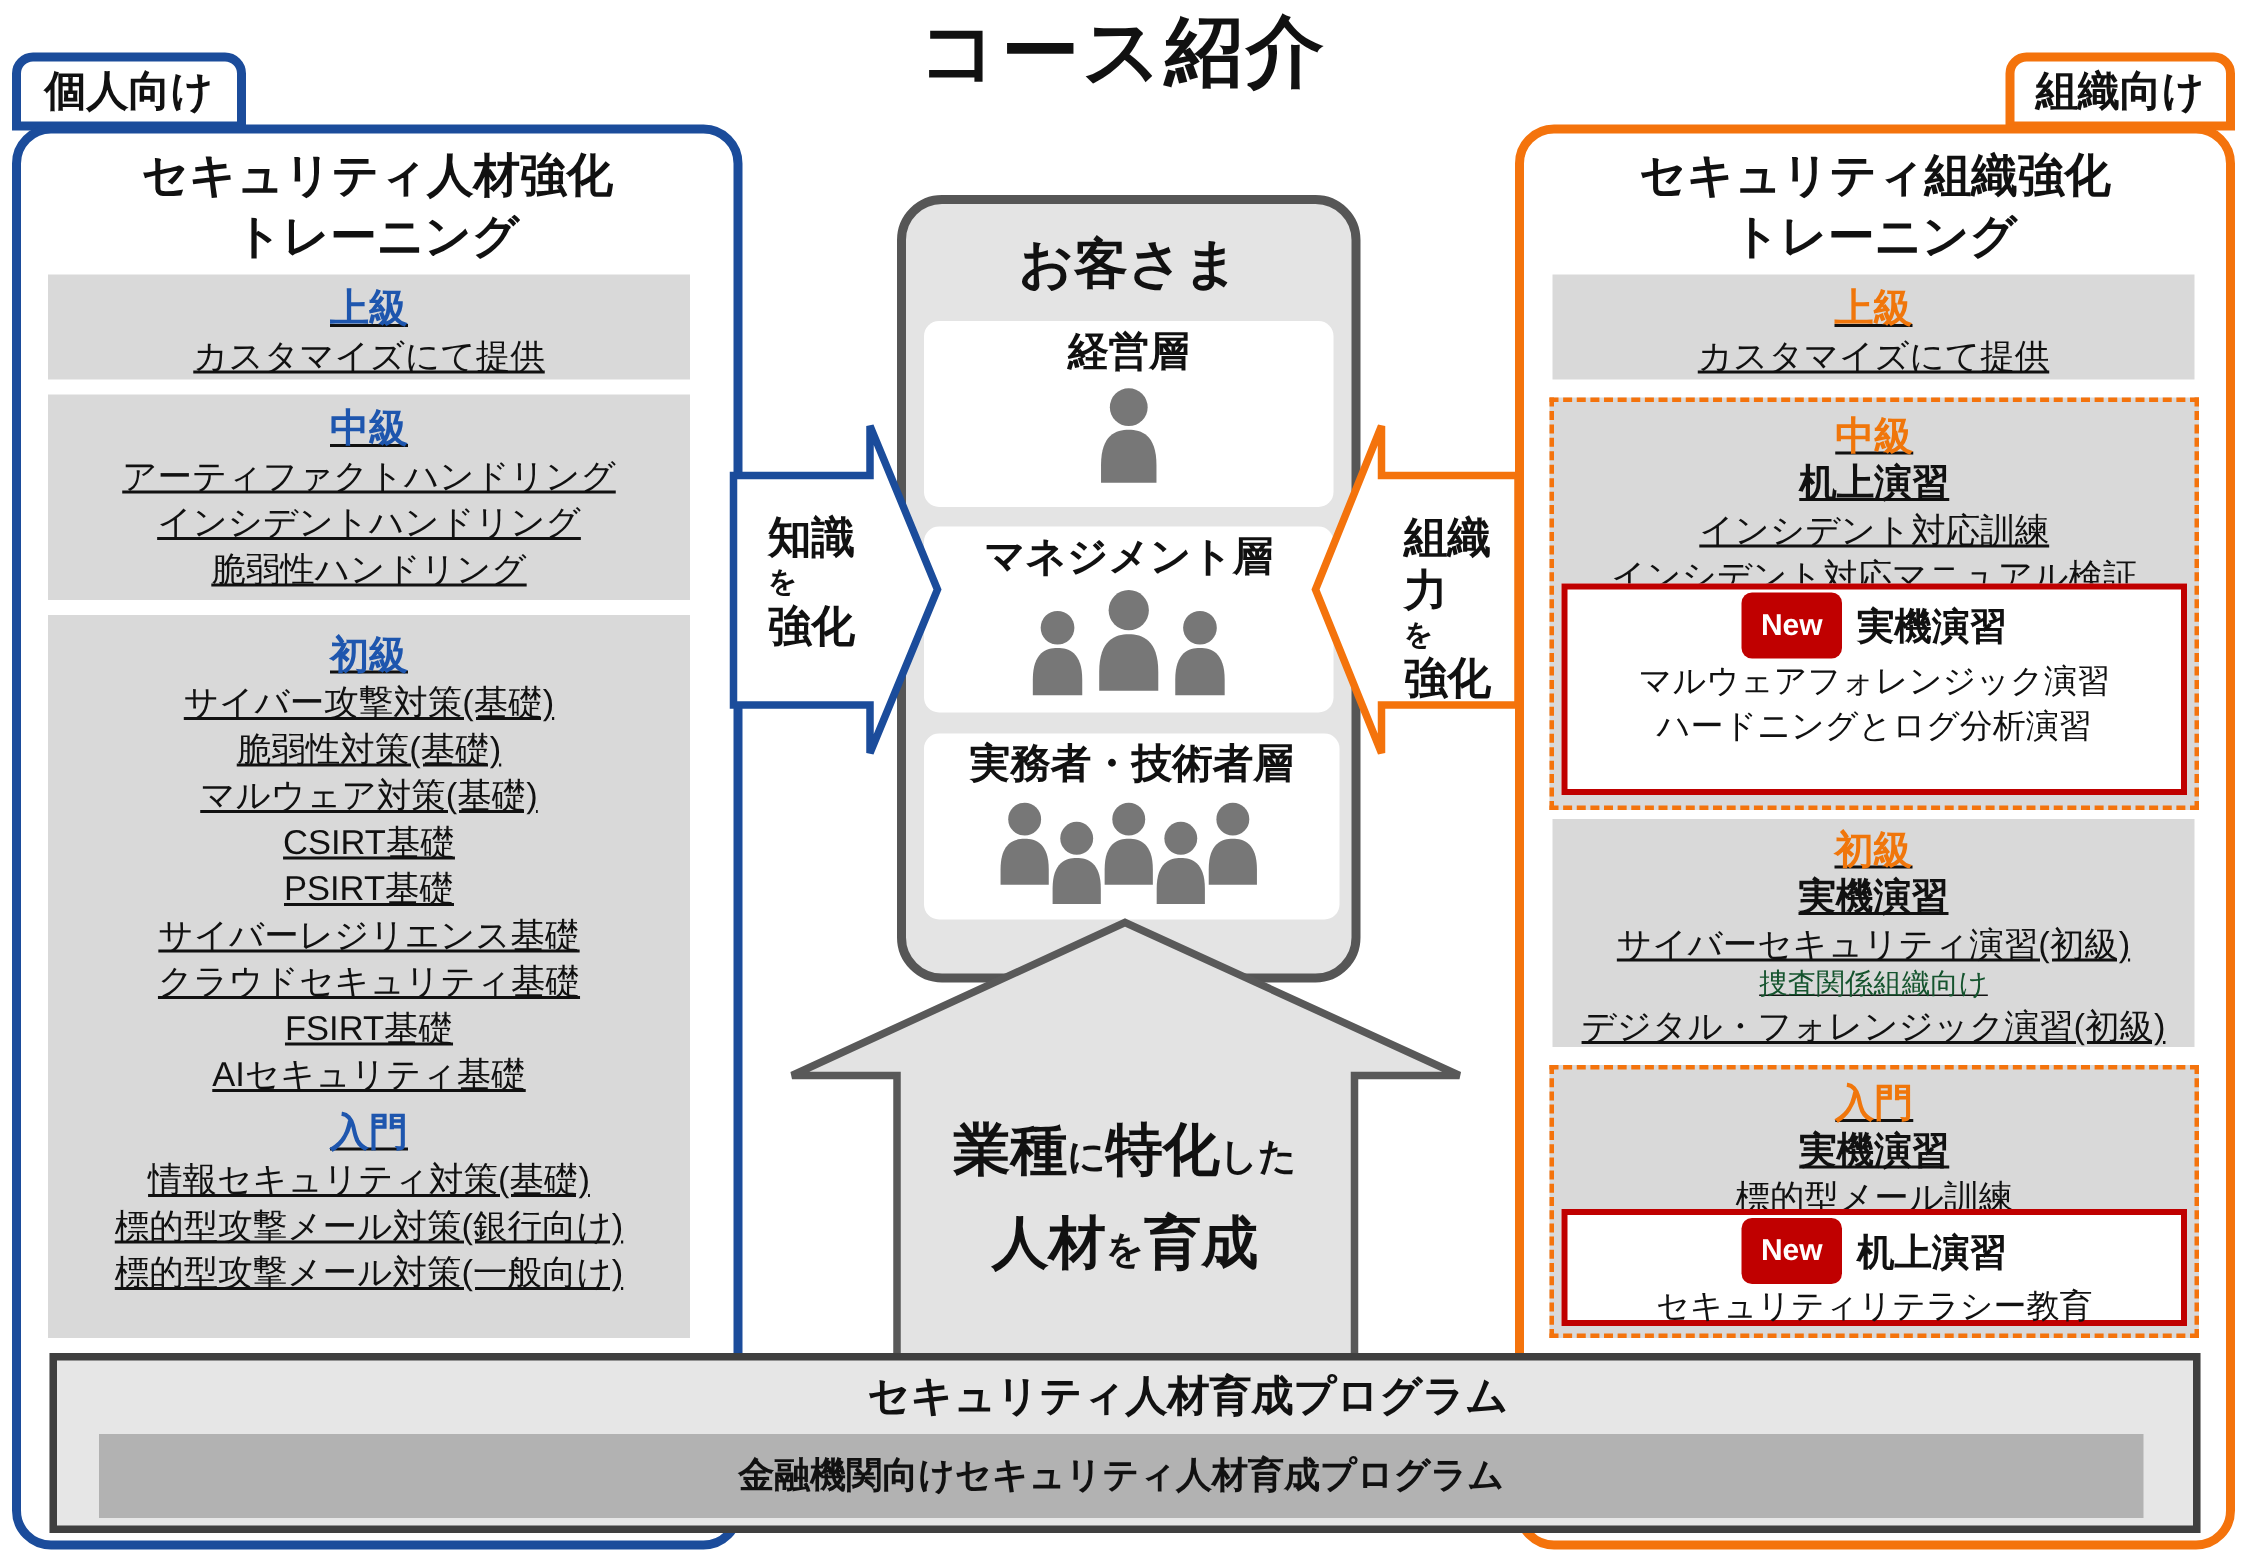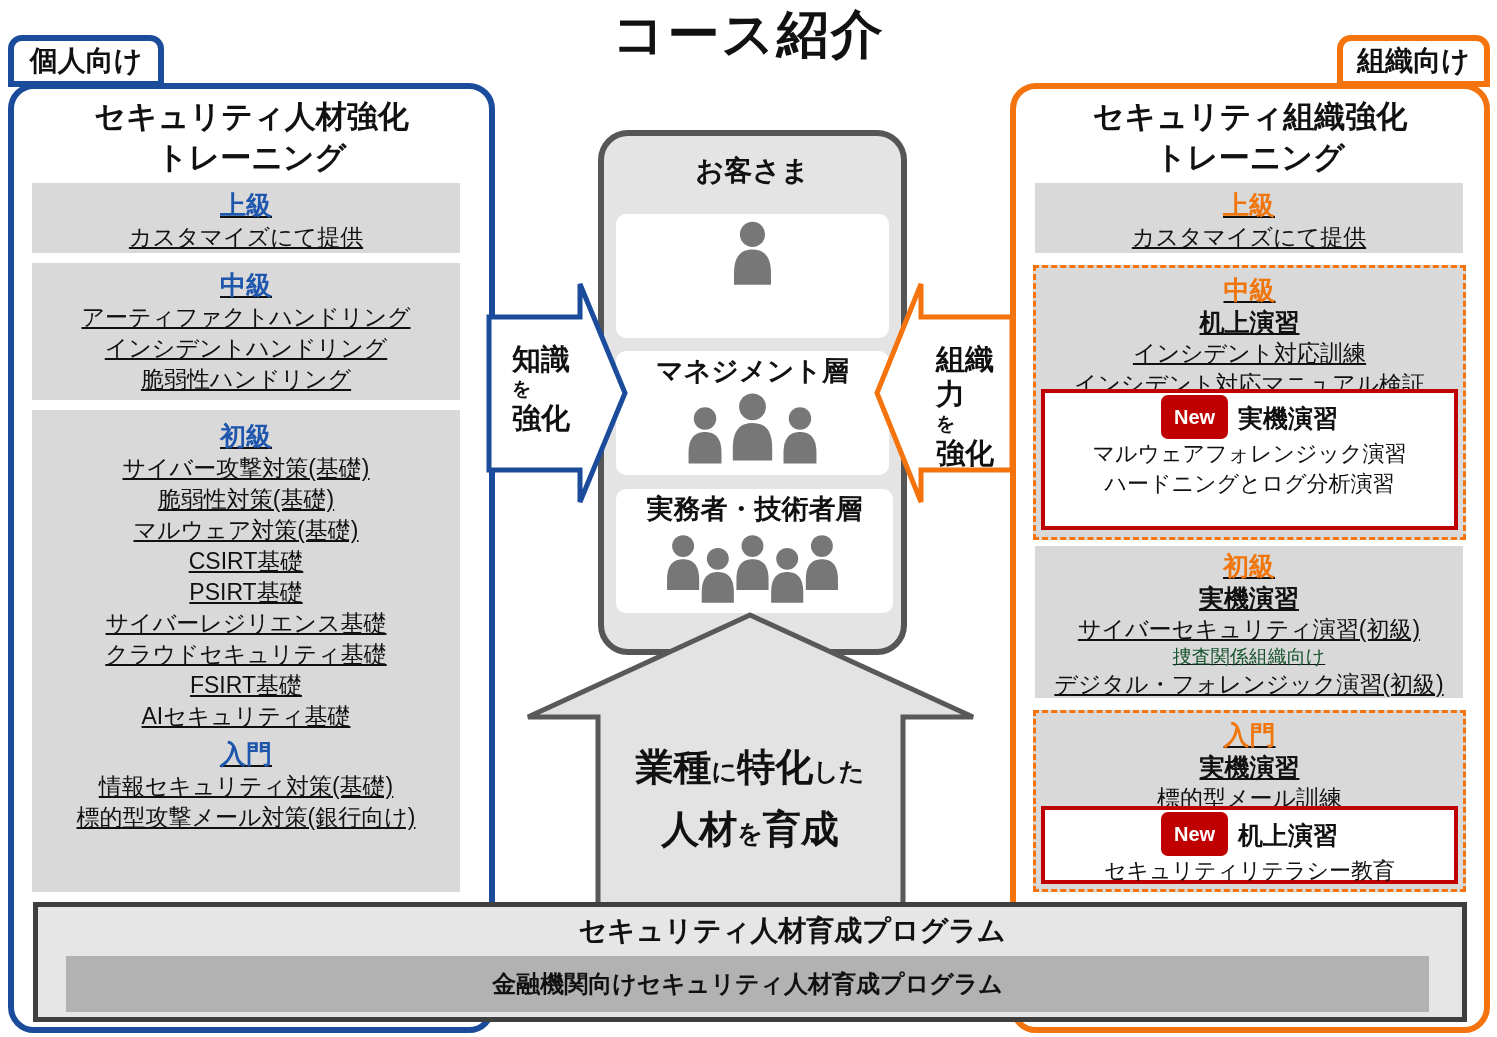--- a/index.html
+++ b/index.html
@@ -18,21 +18,21 @@
   .orange-t{color:#F0760B;}
   .sub{font-size:25px;font-weight:700;line-height:31px;}
   .item{font-size:23px;line-height:31px;}
   .item-sm{font-size:22px;line-height:30px;}
   .note{font-size:19px;line-height:24px;color:#14532d;}
   .newbox{background:#fff;border:4px solid #C00000;text-align:center;z-index:4;}
   .badge{display:inline-block;background:#C00000;color:#fff;border-radius:7px;font-size:20px;
          font-weight:700;padding:2px 13px;margin-right:10px;vertical-align:3px;}
   .newrow{line-height:40px;font-size:25px;font-weight:700;padding-top:2px;}
   .customer{background:#E4E4E4;border:6px solid #565656;border-radius:30px;z-index:3;}
-  .cust-label{text-align:center;font-size:28px;font-weight:700;}
+  .cust-label{text-align:center;font-size:36px;font-weight:700;}
   .layer{background:#fff;border-radius:10px;text-align:center;}
   .layer-label{font-size:27px;font-weight:700;line-height:34px;padding-top:3px;}
   .overlay{left:0;top:0;width:1497px;height:1037px;z-index:4;pointer-events:none;}
   .arrow-text{z-index:5;text-align:left;padding-left:20px;}
   .at-big{font-size:29px;font-weight:700;line-height:35px;}
   .at-small{font-size:19px;font-weight:600;line-height:24px;}
   .big-arrow-text{z-index:5;text-align:center;line-height:54px;}
   .ba-big{font-size:38px;font-weight:700;}
   .ba-small{font-size:25px;font-weight:600;}
   .program{background:#E6E6E6;border:5px solid #3F3F3F;z-index:7;}
@@ -86,20 +86,21 @@
     <div class="item">マルウェア対策(基礎)</div>
     <div class="item">CSIRT基礎</div>
     <div class="item">PSIRT基礎</div>
     <div class="item">サイバーレジリエンス基礎</div>
     <div class="item">クラウドセキュリティ基礎</div>
     <div class="item">FSIRT基礎</div>
     <div class="item">AIセキュリティ基礎</div>
     <div class="lvl blue-t" style="margin-top:6px;">入門</div>
     <div class="item">情報セキュリティ対策(基礎)</div>
     <div class="item">標的型攻撃メール対策(銀行向け)</div>
+    <div class="item">標的型攻撃メール対策(一般向け)</div>
   </div>
 
   <div class="abs tab" style="left:1337px;top:35px;width:153px;height:52px;border-color:#F4730C;">
     <span>組織向け</span>
   </div>
   <div class="abs panel" style="left:1010px;top:83px;width:480px;height:950px;border-color:#F4730C;"></div>
   <div class="abs panel-title" style="left:1020px;top:96px;width:460px;">
     <div>セキュリティ組織強化</div>
     <div>トレーニング</div>
   </div>
@@ -140,20 +141,21 @@
     <div class="newrow">
       <span class="badge">New</span><span>机上演習</span>
     </div>
     <div class="item-sm">セキュリティリテラシー教育</div>
   </div>
 
   <div class="abs customer" style="left:598px;top:130px;width:309px;height:525px;">
     <div class="abs cust-label" style="left:0;top:16px;width:297px;">お客さま</div>
 
     <div class="abs layer" style="left:12px;top:78px;width:273px;height:124px;">
+      <div class="layer-label">経営層</div>
       <svg width="273" height="84" viewBox="-136 -46 272 92">
         <use href="#psn" transform="translate(0,4) scale(0.92)"></use>
       </svg>
     </div>
 
     <div class="abs layer" style="left:12px;top:215px;width:273px;height:124px;">
       <div class="layer-label">マネジメント層</div>
       <svg width="273" height="84" viewBox="-136 -46 272 92">
         <use href="#psn" transform="translate(-52,12) scale(0.82)"></use>
         <use href="#psn" transform="translate(52,12) scale(0.82)"></use>

